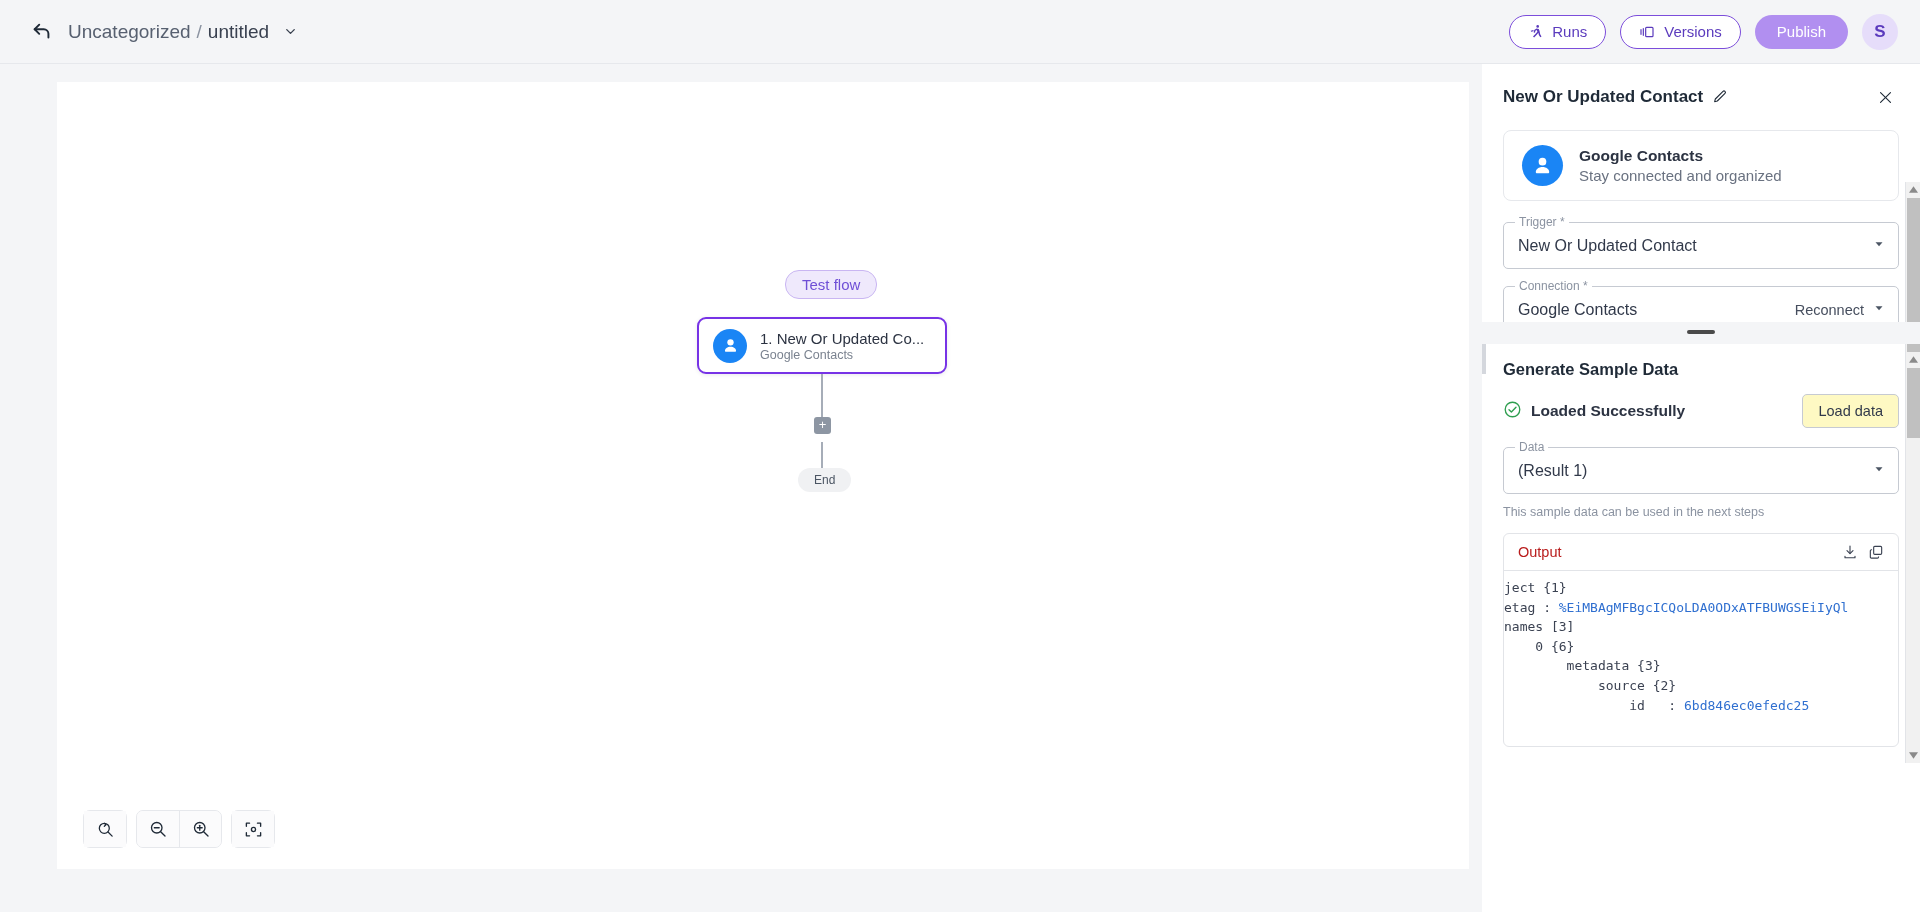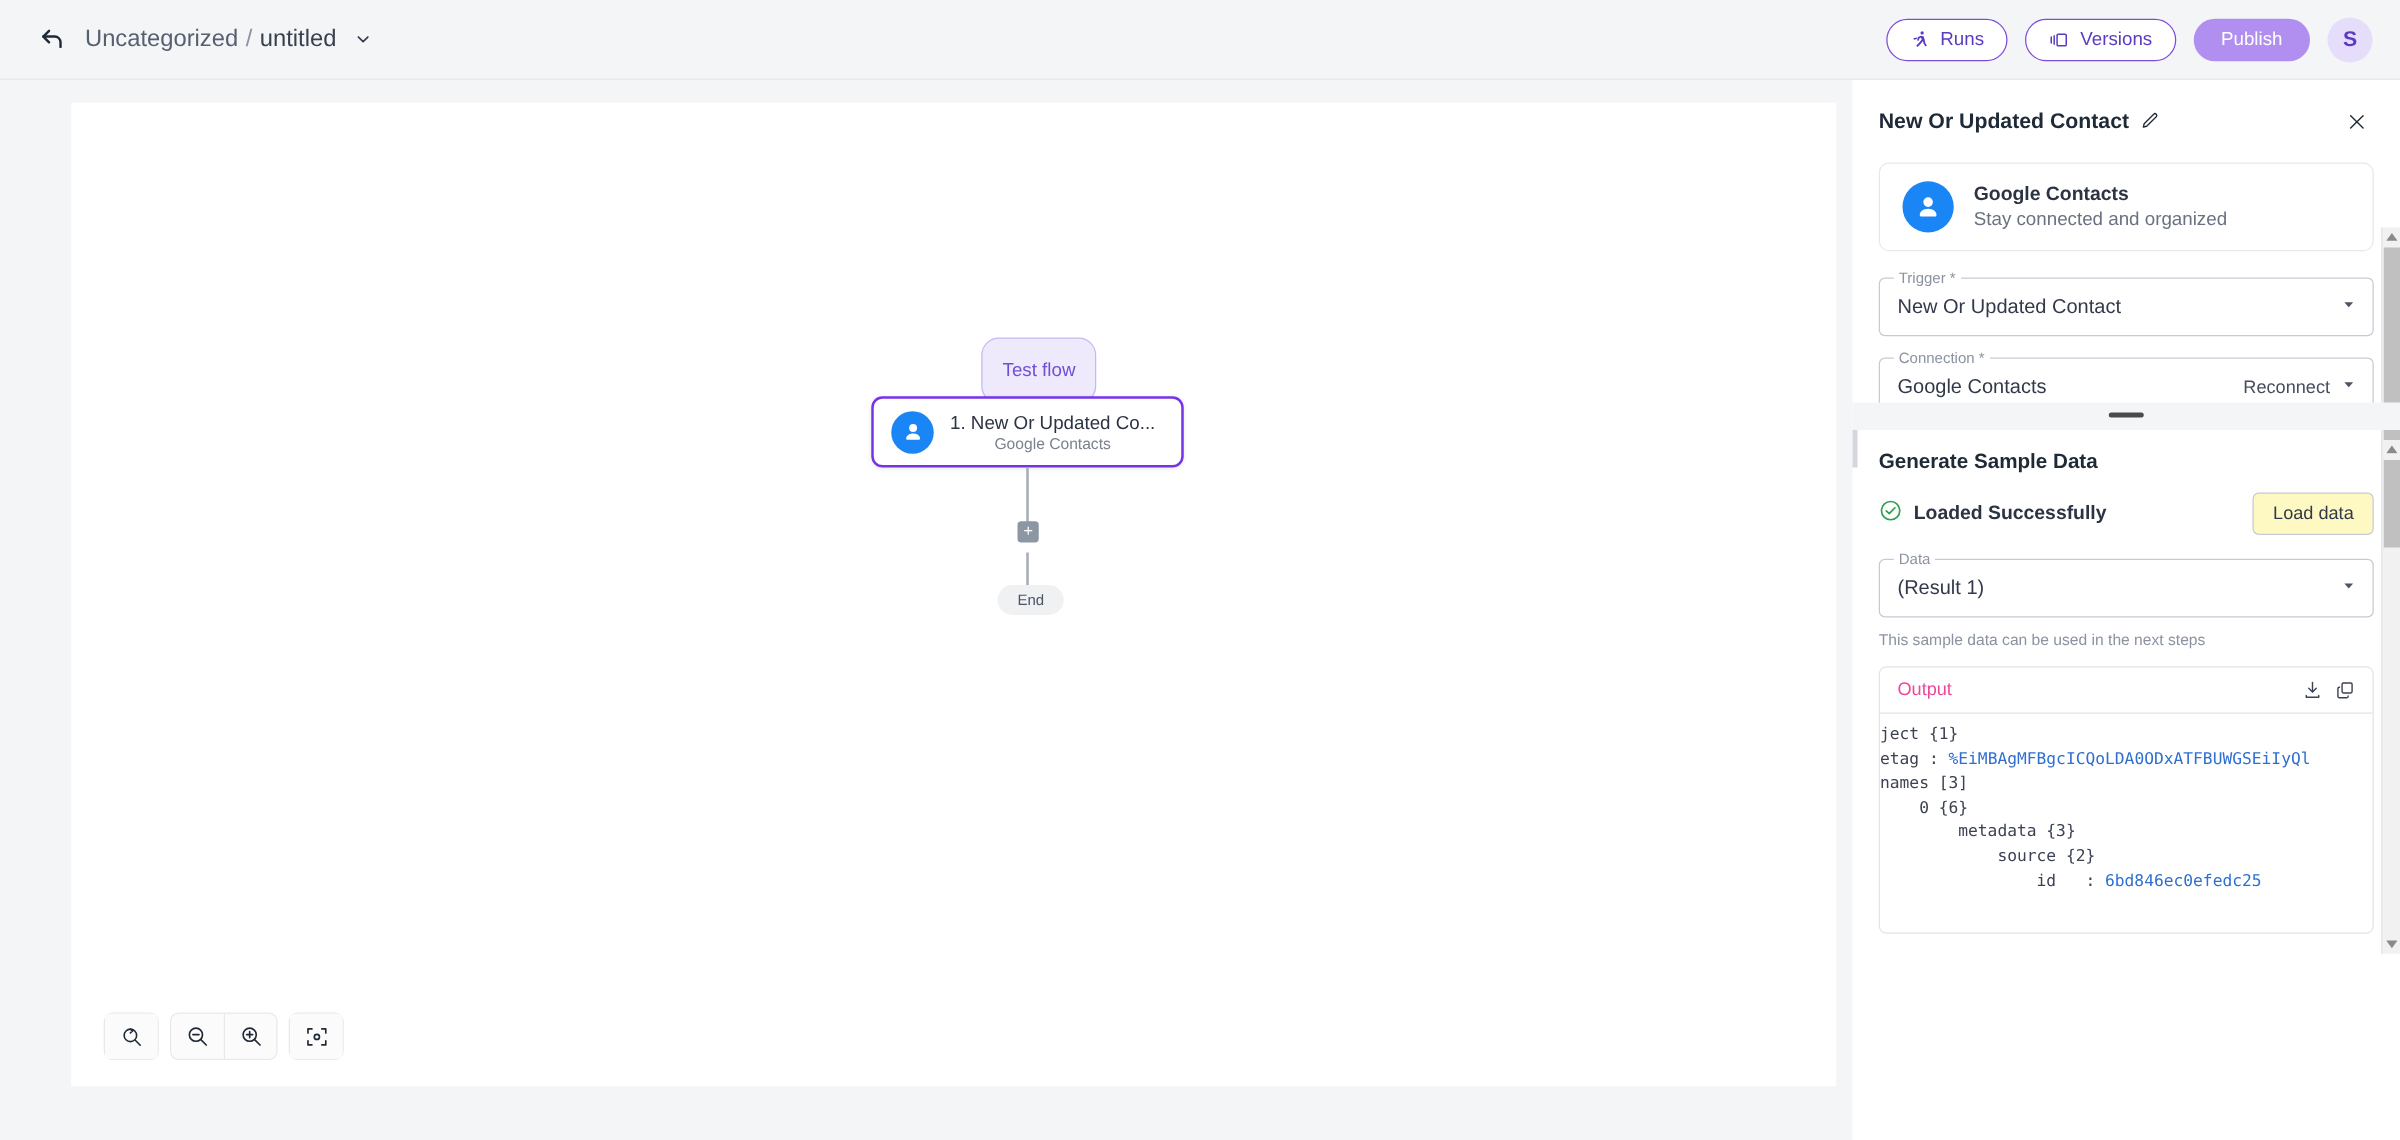--- a/index.html
+++ b/index.html
@@ -52,39 +52,39 @@
     position: absolute; left: 57px; top: 82px;
     width: 1412px; height: 787px;
     background: #ffffff;
   }
   .flowwrap { position: absolute; left: 0; top: 0; width: 100%; height: 100%; }
 
   .testflow-pill {
     position: absolute; left: 728px; top: 188px;
     background: #efe9fc; border: 1px solid #c9b6f2; border-radius: 14px;
     color: #6f4fd6; font-size: 15px;
-    padding: 17px 16px; cursor: pointer;
+    padding: 5px 16px; cursor: pointer;
   }
 
   .node {
     position: absolute; left: 640px; top: 235px;
     width: 250px; height: 57px;
     background: #ffffff;
     border: 2px solid #7733e6;
     border-radius: 9px;
     display: flex; align-items: center; gap: 13px;
     padding: 0 14px;
     box-shadow: 0 1px 4px rgba(16,24,40,0.09);
     cursor: pointer;
   }
   .node-icon {
     width: 34px; height: 34px; border-radius: 50%; background: #1a85f5;
     display: flex; align-items: center; justify-content: center; flex: 0 0 34px;
   }
-  .node-text { display: flex; flex-direction: column; gap: 1px; min-width: 0; text-align: center; }
+  .node-text { display: flex; flex-direction: column; gap: 1px; min-width: 0; }
   .node-title {
     font-size: 15px; color: #2c3342; white-space: nowrap;
     overflow: hidden; text-overflow: ellipsis; max-width: 178px;
   }
   .node-sub { font-size: 12.5px; color: #7a828f; }
 
   .edge { position: absolute; left: 764px; top: 292px; width: 2px; height: 46px; background: #a6adb8; }
   .edge2 { position: absolute; left: 764px; top: 360px; width: 2px; height: 27px; background: #a6adb8; }
   .arrowhead { position: absolute; left: 759px; top: 384px; }
   .plus-btn {
@@ -176,21 +176,21 @@
     border: 1px solid #c6cad2; border-radius: 5px; background: #fef9c3;
     color: #31394a; font-size: 14.5px; padding: 8px 15px; cursor: pointer;
   }
   .hint { font-size: 12.5px; color: #8b93a1; margin-top: -6px; margin-bottom: 14px; }
 
   .out-box { border: 1px solid #e2e4e8; border-radius: 6px; }
   .out-head {
     display: flex; align-items: center; justify-content: space-between;
     padding: 10px 14px; border-bottom: 1px solid #e2e4e8;
   }
-  .out-label { font-size: 14.5px; color: #ec4899; }
+  .out-label { font-size: 14.5px; color: #b91c1c; }
   .out-icons { display: flex; align-items: center; gap: 10px; }
   .oicon { cursor: pointer; display: flex; }
 
   .json { padding: 7px 0 0 0; overflow: hidden; height: 175px; }
   .jline {
     font-family: "DejaVu Sans Mono", monospace; font-size: 13px;
     color: #3b4252; white-space: pre; line-height: 19.6px;
     overflow: hidden;
   }
   .jval { color: #2f6fd0; }

